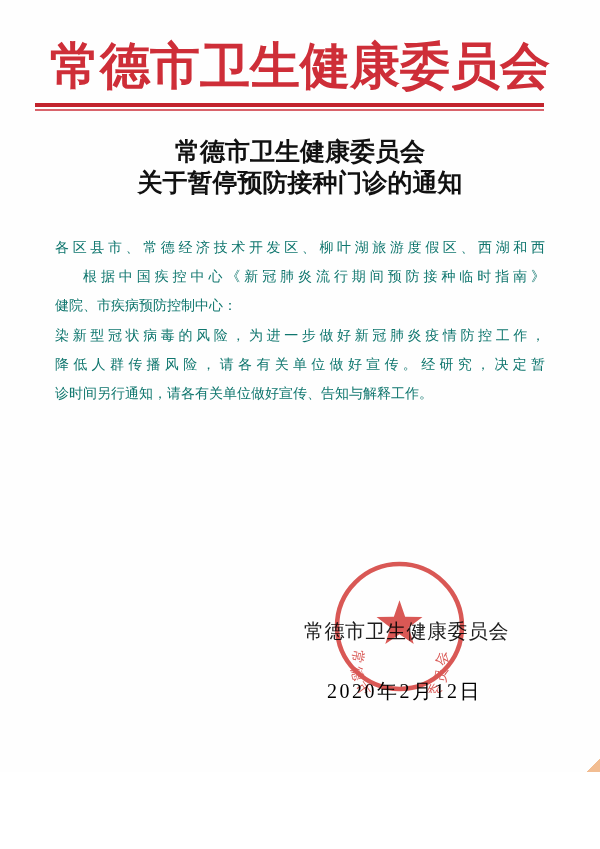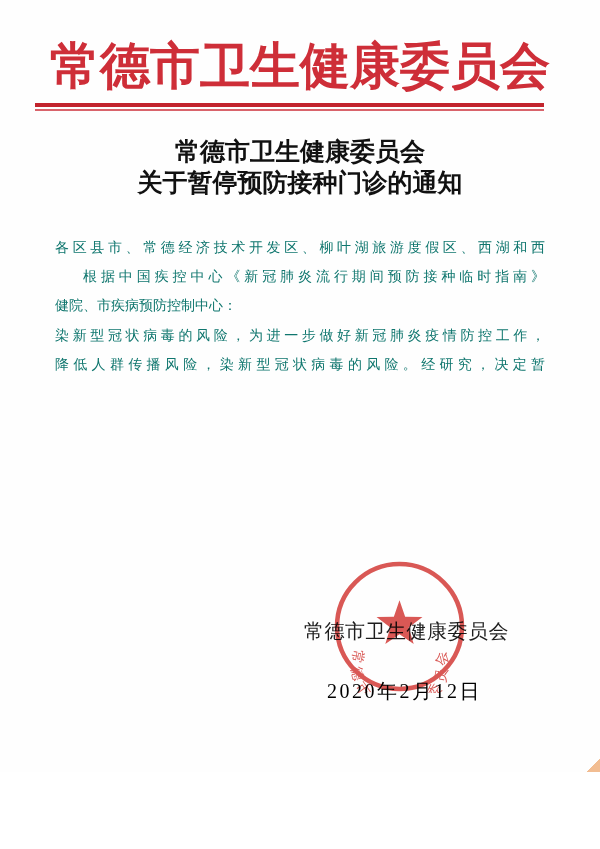--- a/index.html
+++ b/index.html
@@ -93,21 +93,22 @@
   <div class="doc-title">
     <div>常德市卫生健康委员会</div>
     <div>关于暂停预防接种门诊的通知</div>
   </div>
 
   <div class="body-text">
     <div class="bline">各区县市、常德经济技术开发区、柳叶湖旅游度假区、西湖和西</div>
     <div class="bline indent">根据中国疾控中心《新冠肺炎流行期间预防接种临时指南》</div>
     <div class="bline para-end">健院、市疾病预防控制中心：</div>
     <div class="bline">染新型冠状病毒的风险，为进一步做好新冠肺炎疫情防控工作，</div>
-    <div class="bline">降低人群传播风险，染新型冠状病毒的风险。经研究，决定暂</div>
+    <div class="bline">降低人群传播风险，请各有关单位做好宣传。经研究，决定暂</div>
+    <div class="bline para-end">诊时间另行通知，请各有关单位做好宣传、告知与解释工作。</div>
   </div>
 
   <div class="signature">常德市卫生健康委员会</div>
 
   <div class="date">2020年2月12日</div>
 
   <svg class="seal" viewBox="0 0 132 132">
     <circle cx="66" cy="66" r="62" fill="none" stroke="#d5413d" stroke-width="4.5"></circle>
     <path id="sealArc" d="M 23.4,85.9 A 47,47 0 1 0 108.6,85.9" fill="none"></path>
     <text font-size="14" fill="#d5413d" letter-spacing="4.5" font-family="Liberation Serif, DejaVu Serif, serif">

